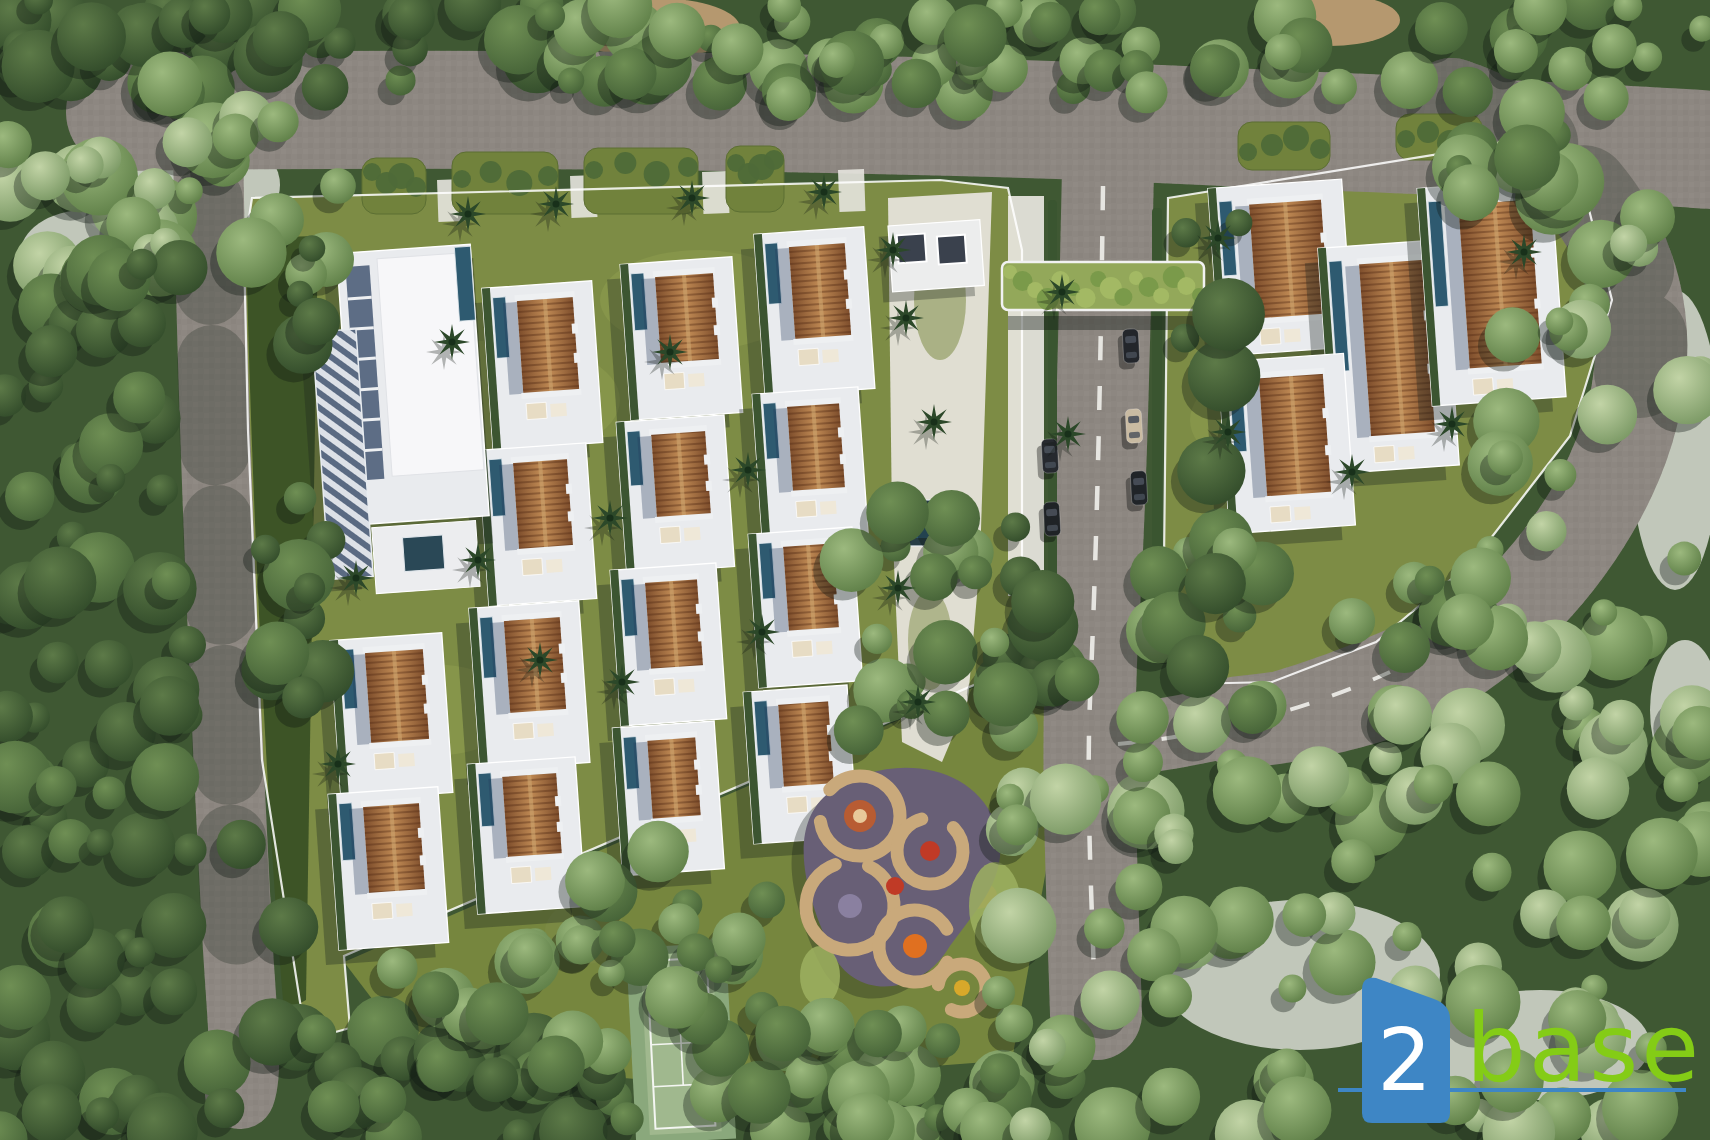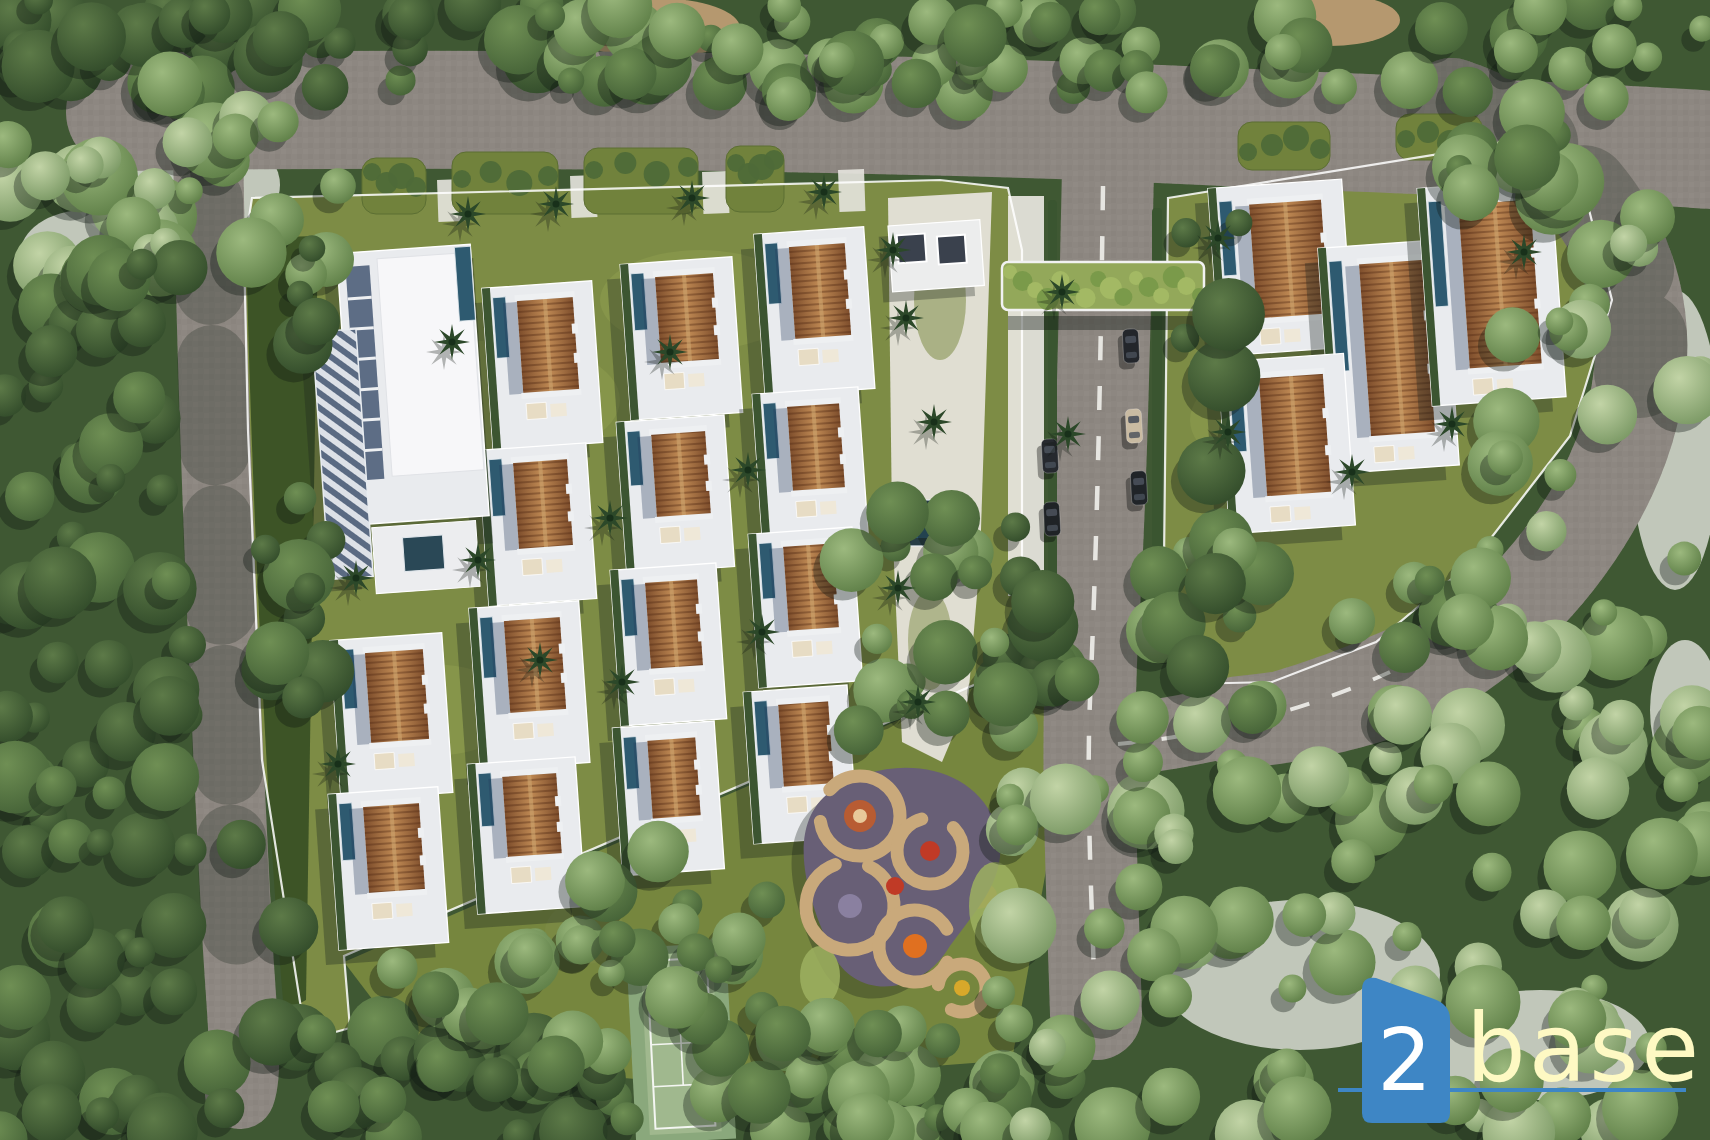--- a/index.html
+++ b/index.html
@@ -1669,14 +1669,14 @@
       </g>
     </svg>
 
   <div class="wm-underline" style="background: rgb(62, 134, 197);"></div>
   <div class="wm-badge">
     <svg width="97" height="150" viewBox="0 0 97 150">
       <path id="badgePath" d="M20,4 L78,25 Q94,31 94,45 L94,139 Q94,149 84,149 L16,149 Q6,149 6,139 L6,16 Q6,2 20,4 Z" fill="#3e86c5"></path>
     </svg>
     <div class="wm-number" style="color: rgb(255, 255, 255);">2</div>
   </div>
-  <div class="wm-name" style="color: #fef9c3;">base</div>
+  <div class="wm-name" style="color: #84cc16;">base</div>
 </div>
 
 </body></html>

